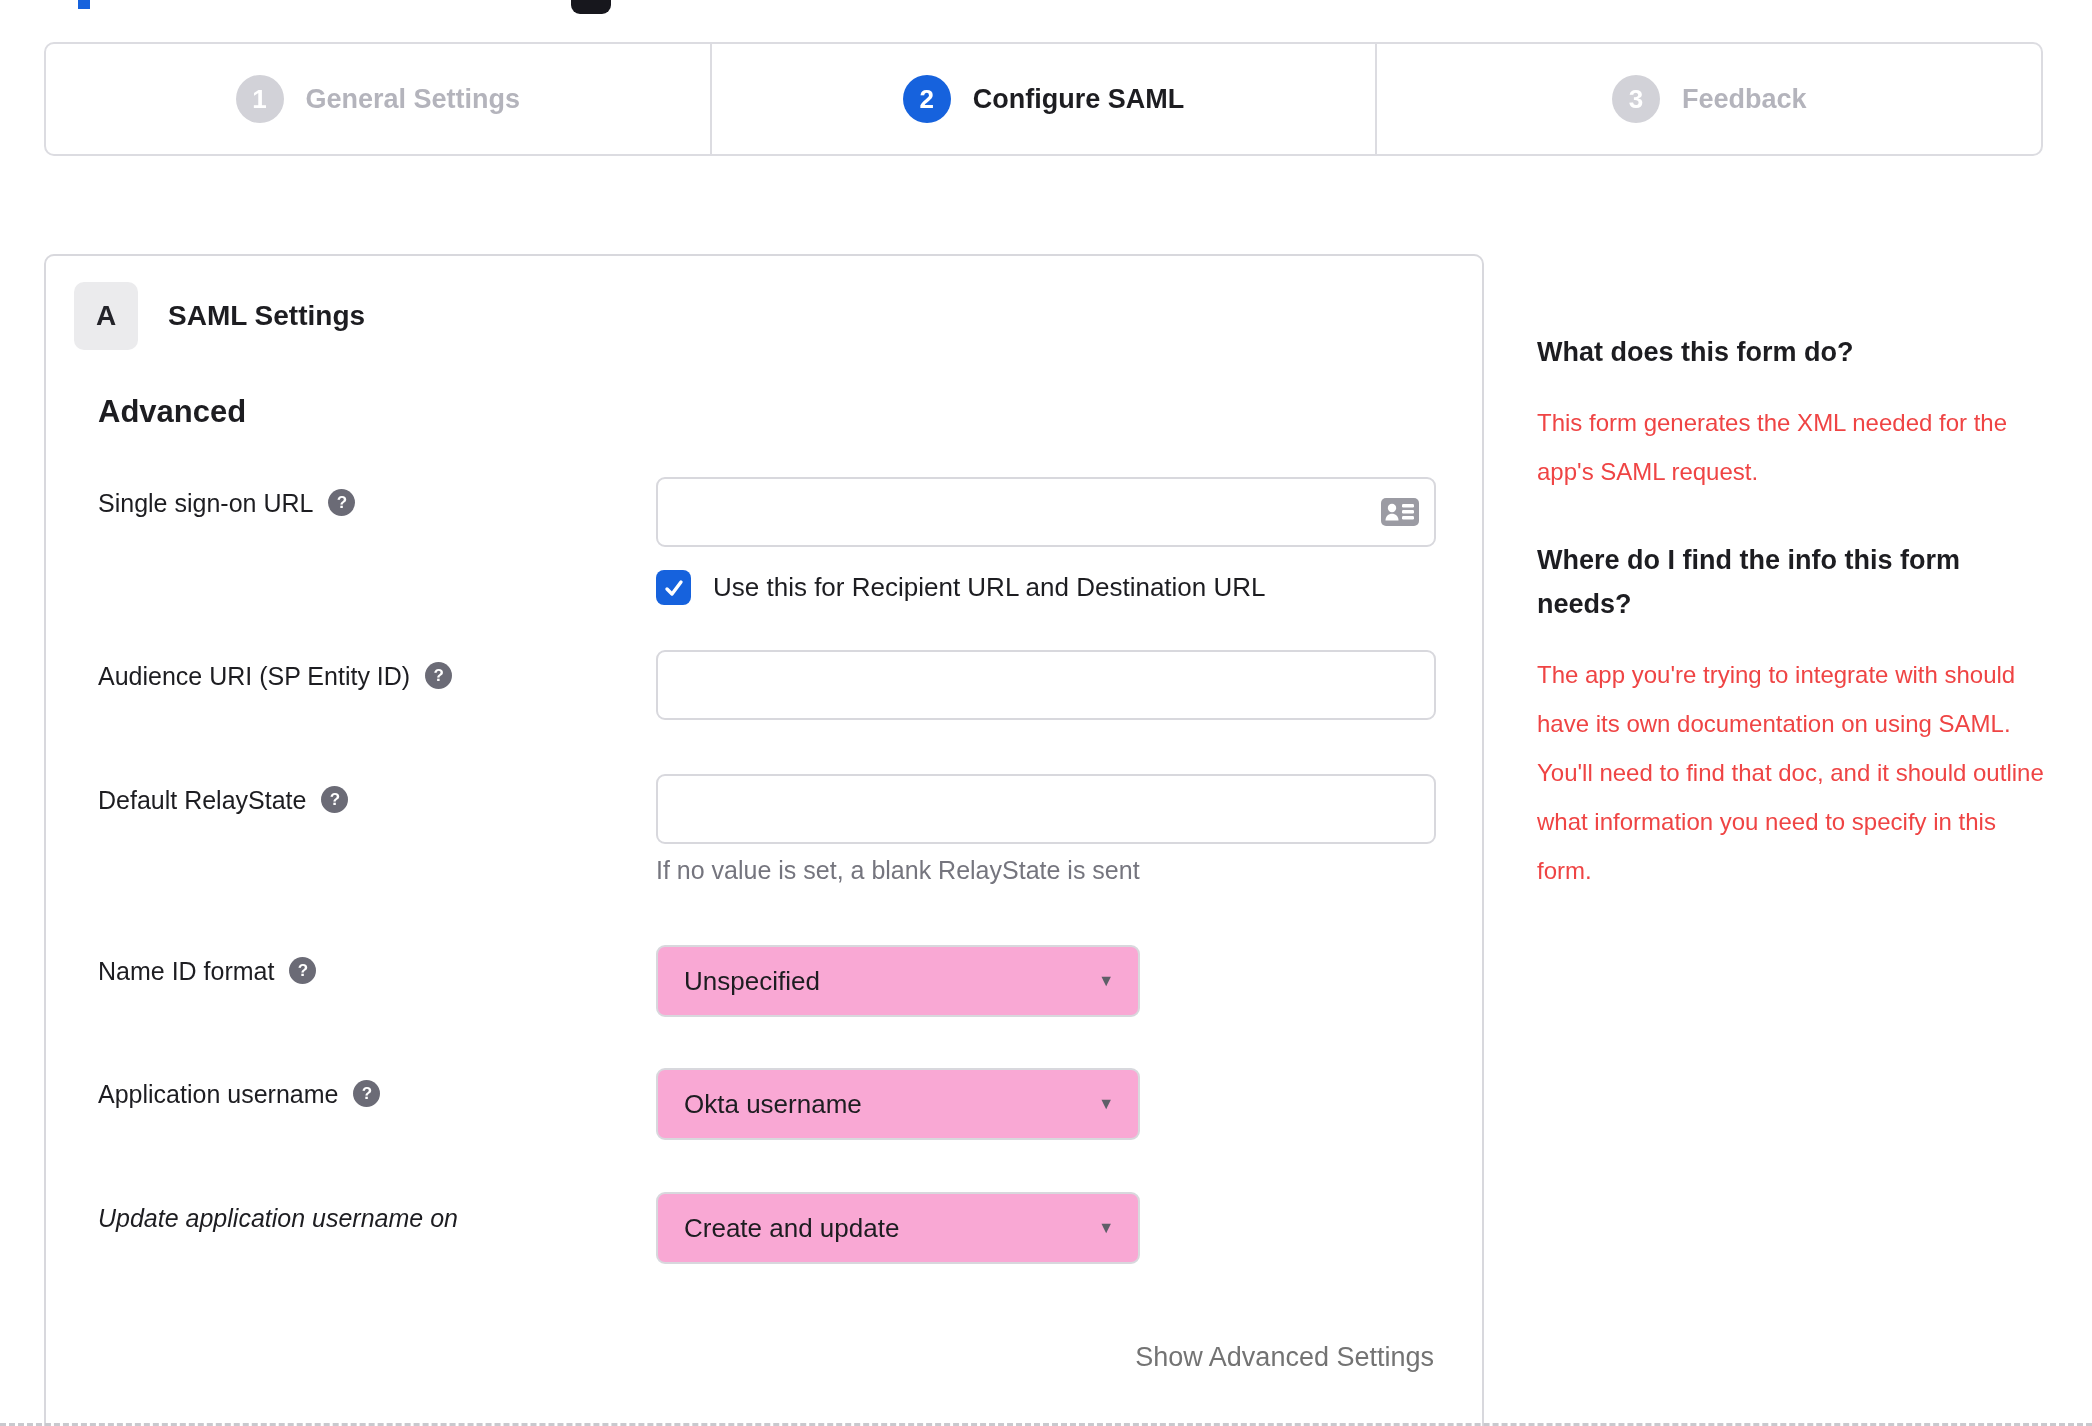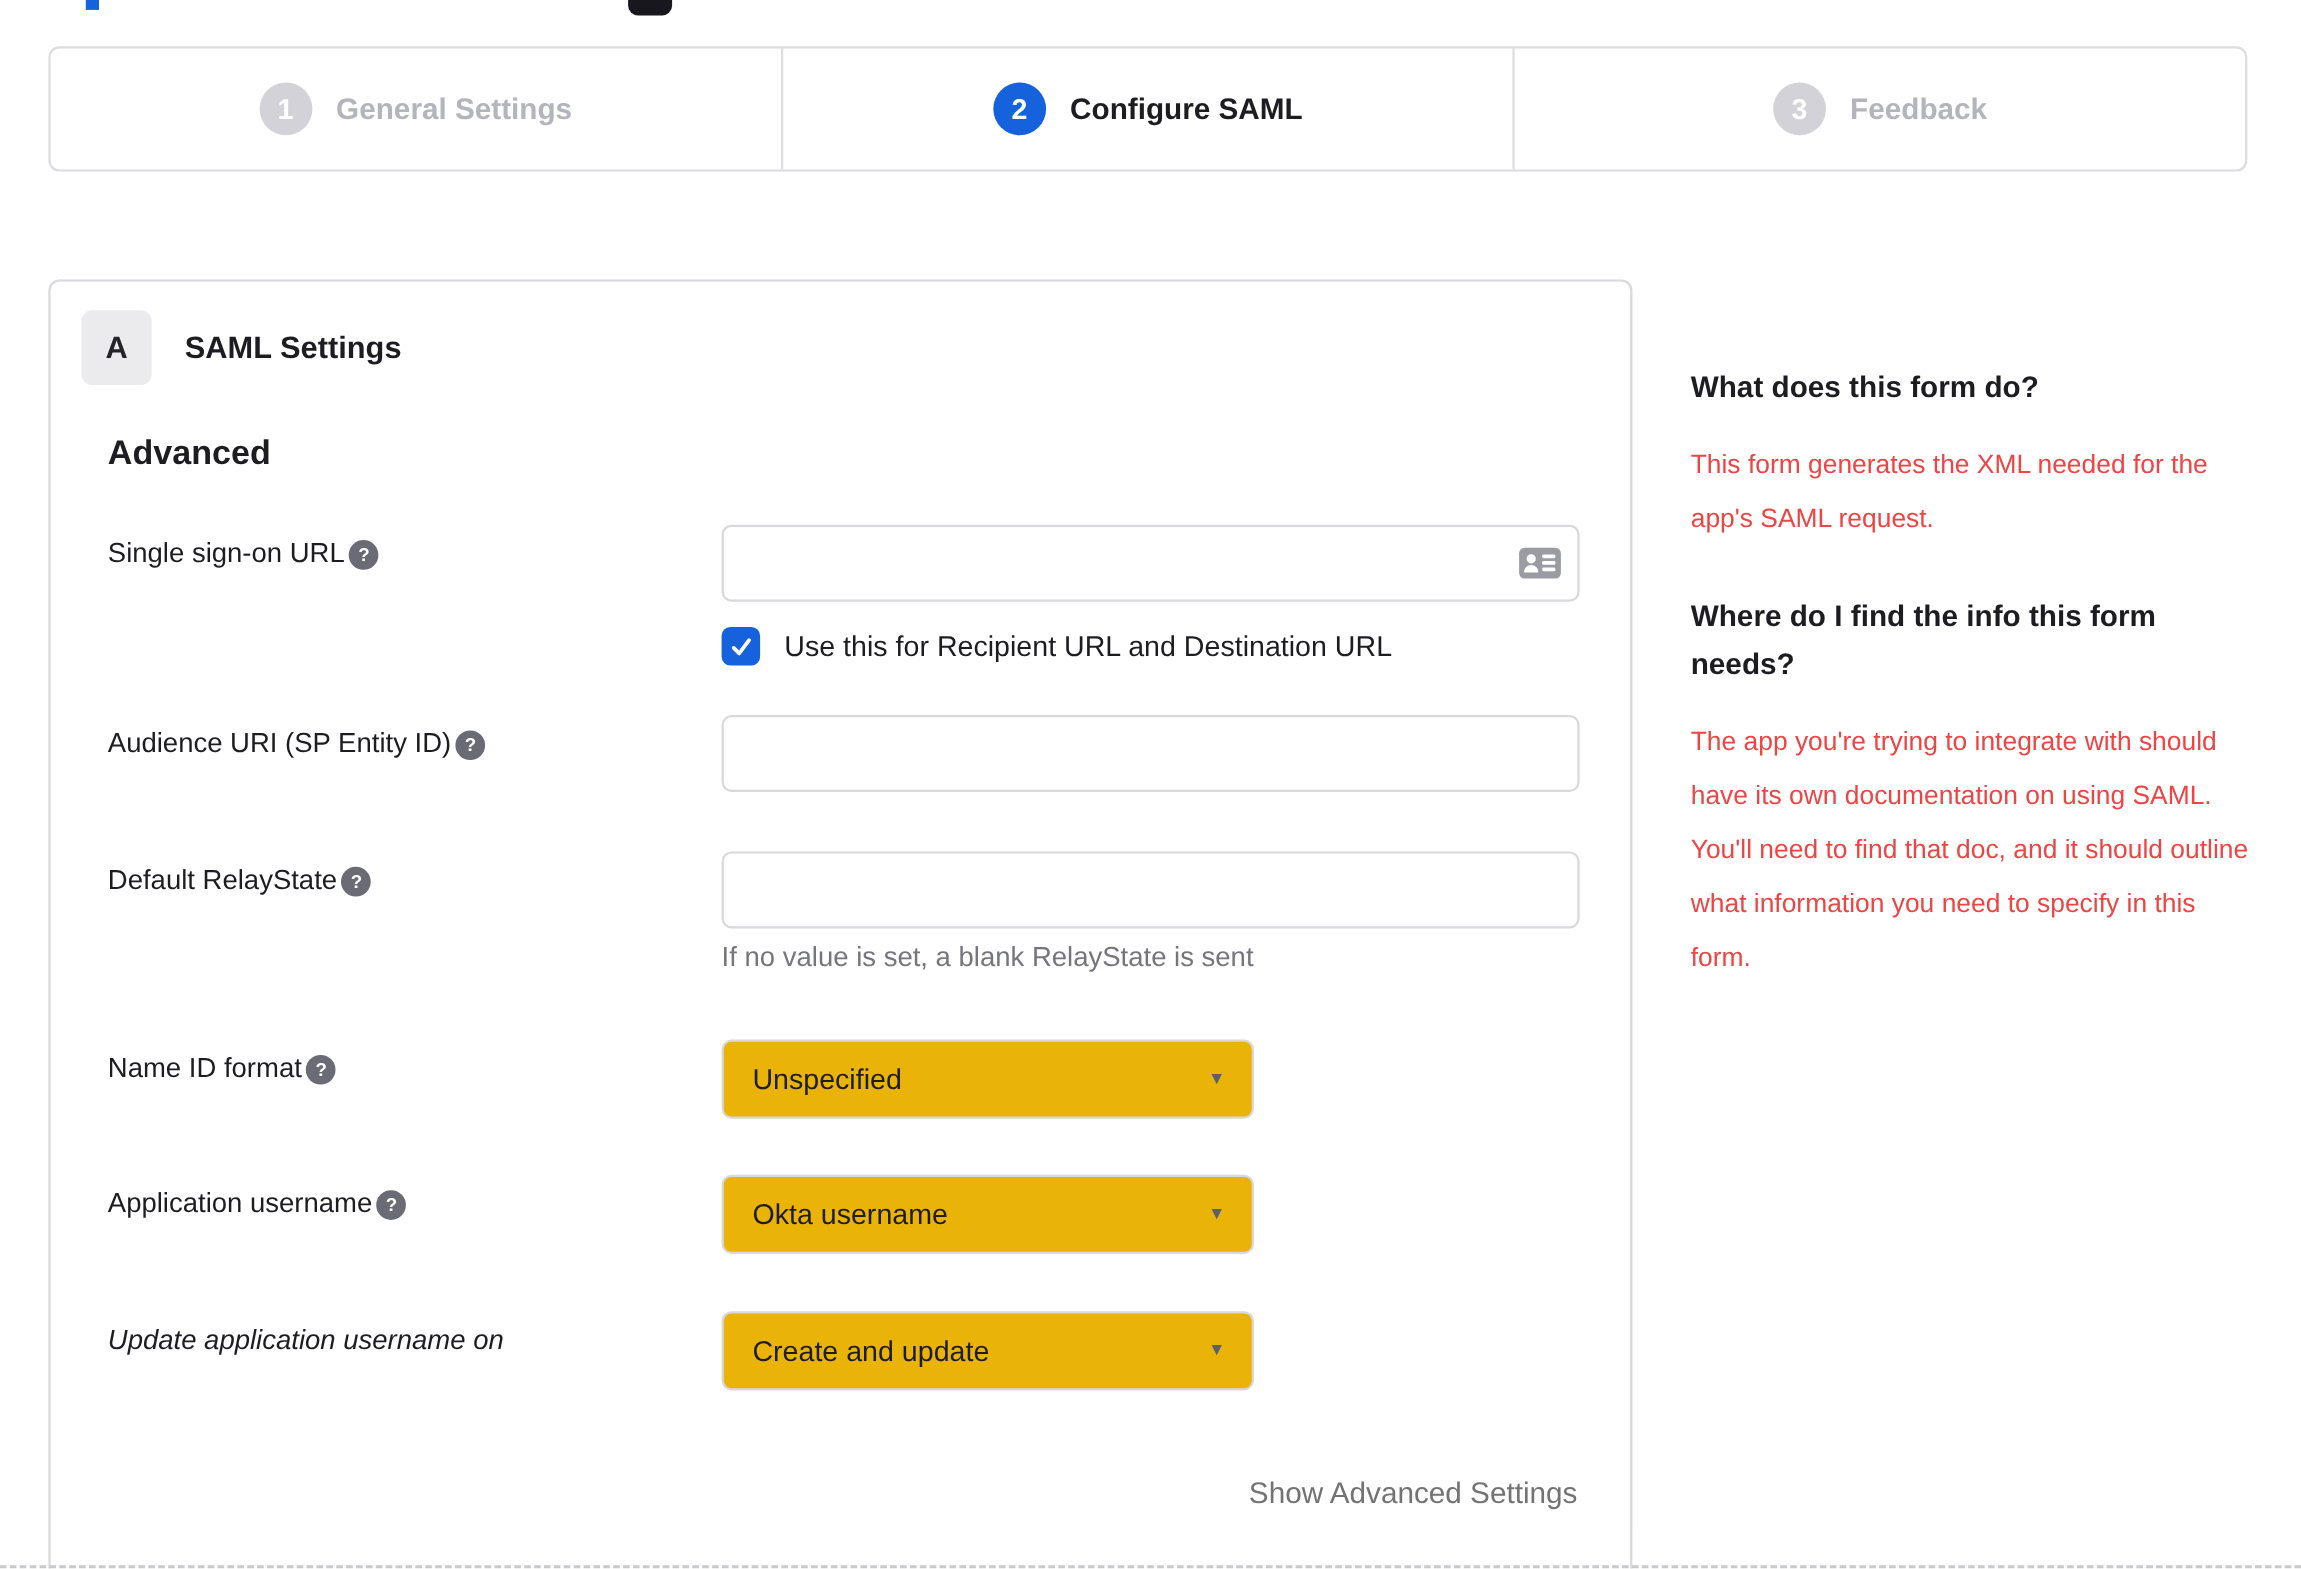--- a/index.html
+++ b/index.html
@@ -45,21 +45,21 @@
     width:64px; height:68px; background:#ebebed; border-radius:10px;
     display:flex; align-items:center; justify-content:center;
     font-size:28px; font-weight:bold; color:#232329;
   }
   .sec-title { font-size:28px; font-weight:bold; color:#1d1d21; }
   .group-heading { position:absolute; left:52px; top:138px; font-size:31px; font-weight:bold; color:#1d1d21; }
 
   .f-label {
     position:absolute; left:52px; width:540px;
     font-size:25px; color:#1d1d21;
-    display:flex; align-items:flex-end; gap:4px; white-space:nowrap;
+    display:flex; align-items:flex-start; gap:15px; white-space:nowrap;
   }
   .help-icon {
     width:27px; height:27px; border-radius:50%; background:#6b6b76;
     color:#ffffff; font-size:17px; font-weight:bold;
     display:inline-flex; align-items:center; justify-content:center; flex:0 0 auto;
   }
   .text-input {
     position:absolute; left:610px; width:780px; height:70px;
     border:2px solid #d8d8dd; border-radius:9px; background:#fff;
     font-family:"Liberation Sans", sans-serif; font-size:26px; color:#1d1d21;
@@ -80,21 +80,21 @@
 
   .lbl-aud     { top:406px; }
   .inp-aud     { top:394px; }
 
   .lbl-relay   { top:530px; }
   .inp-relay   { top:518px; }
   .helper-text { position:absolute; left:610px; top:600px; font-size:25px; color:#75757e; }
 
   .select-box {
     position:absolute; left:610px; width:484px; height:72px;
-    border:2px solid #d8d8dd; border-radius:9px; background:#eab308;
+    border:2px solid #d8d8dd; border-radius:9px; background:#f9a8d4;
     display:flex; align-items:center; padding-left:26px;
     font-size:26px; color:#1d1d21; cursor:default;
   }
   .select-caret {
     position:absolute; right:24px; top:50%; transform:translateY(-50%);
     font-size:16px; color:#5f5f68;
   }
   .lbl-nameid  { top:701px; }
   .sel-nameid  { top:689px; }
   .lbl-appuser { top:824px; }

